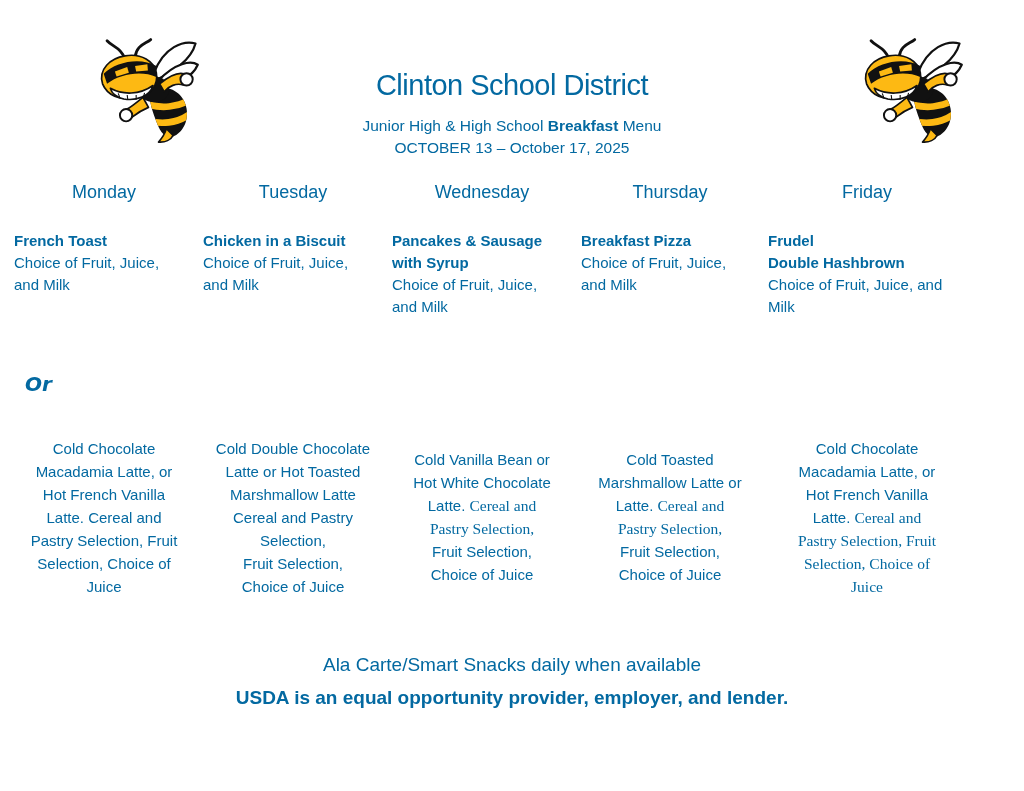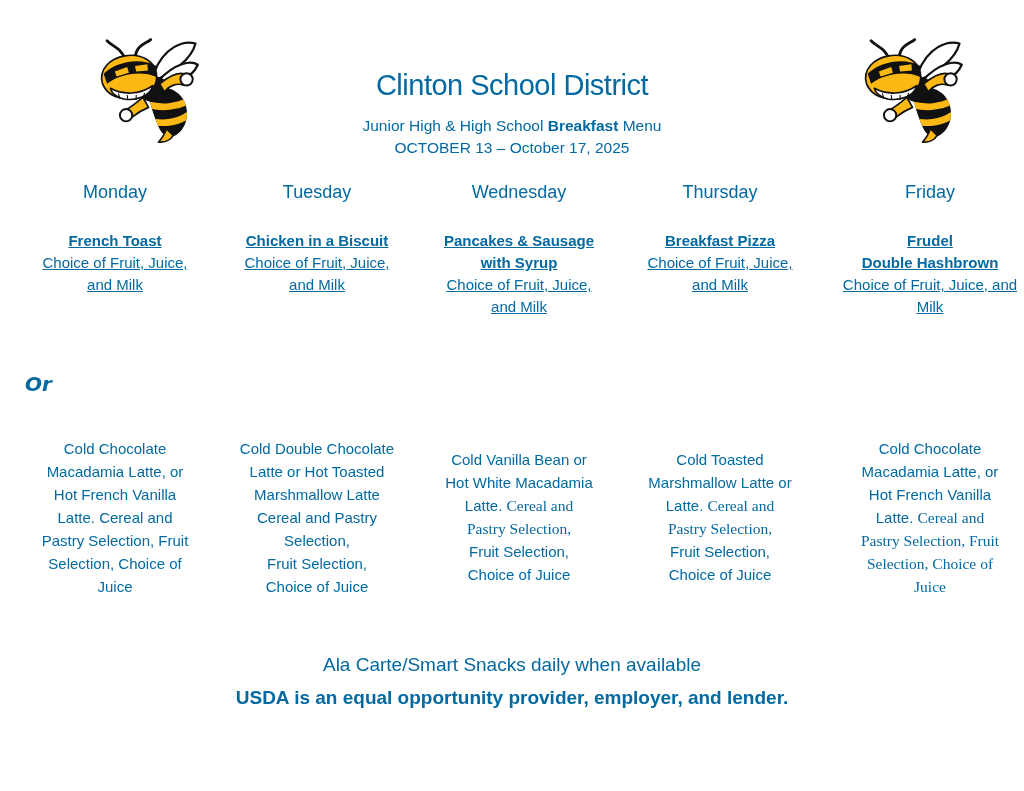--- a/index.html
+++ b/index.html
@@ -10,26 +10,26 @@
   .mascot{position:absolute;top:36px;width:112px;height:108px;}
   .mascot.left{left:88px;}
   .mascot.right{left:852px;}
   .header{position:absolute;top:68px;left:0;width:1024px;text-align:center;}
   .title{font-size:29px;letter-spacing:-0.5px;line-height:34px;}
   .subtitle{font-size:15.5px;line-height:22px;margin-top:13px;}
   .subtitle .f-b{font-weight:bold;}
   .daterange{font-size:15.5px;line-height:22px;}
 
   
-  .cols{position:absolute;left:25px;width:936px;display:grid;
-        grid-template-columns:180px 180px 180px 178px 198px;column-gap:22px;}
+  .cols{position:absolute;left:14px;width:936px;display:grid;
+        grid-template-columns:180px 180px 180px 178px 198px;column-gap:9px;}
   .days-row{top:182px;}
   .day-cell{text-align:center;font-size:18px;}
   .entrees-row{top:230px;}
-  .entree-cell{text-align:center;font-size:15px;line-height:22px;text-decoration:underline;}
+  .entree-cell{text-align:left;font-size:15px;line-height:22px;}
   .entree-title{font-weight:bold;white-space:nowrap;}
   .entree-desc{white-space:nowrap;}
   .bevs-row{top:422px;height:190px;}
   .bev-cell{display:flex;align-items:center;justify-content:center;}
   .bev-text{text-align:center;font-size:15px;line-height:23px;}
   .bev-text .line{white-space:nowrap;}
   .f-s{font-family:"Liberation Sans",sans-serif;}
   .f-r{font-family:"Liberation Serif",serif;font-size:15.5px;}
 
   
@@ -161,21 +161,21 @@
           <div class="line"><span class="f-s">Marshmallow Latte</span></div>
           <div class="line"><span class="f-s">Cereal and Pastry</span></div>
           <div class="line"><span class="f-s">Selection,</span></div>
           <div class="line"><span class="f-s">Fruit Selection,</span></div>
           <div class="line"><span class="f-s">Choice of Juice</span></div>
         </div>
       </div>
       <div class="bev-cell">
         <div class="bev-text">
           <div class="line"><span class="f-s">Cold Vanilla Bean or</span></div>
-          <div class="line"><span class="f-s">Hot White Macadamia</span></div>
+          <div class="line"><span class="f-s">Hot White Chocolate</span></div>
           <div class="line"><span class="f-s">Latte. </span><span class="f-r">Cereal and</span></div>
           <div class="line"><span class="f-r">Pastry Selection,</span></div>
           <div class="line"><span class="f-s">Fruit Selection,</span></div>
           <div class="line"><span class="f-s">Choice of Juice</span></div>
         </div>
       </div>
       <div class="bev-cell">
         <div class="bev-text">
           <div class="line"><span class="f-s">Cold Toasted</span></div>
           <div class="line"><span class="f-s">Marshmallow Latte or</span></div>

